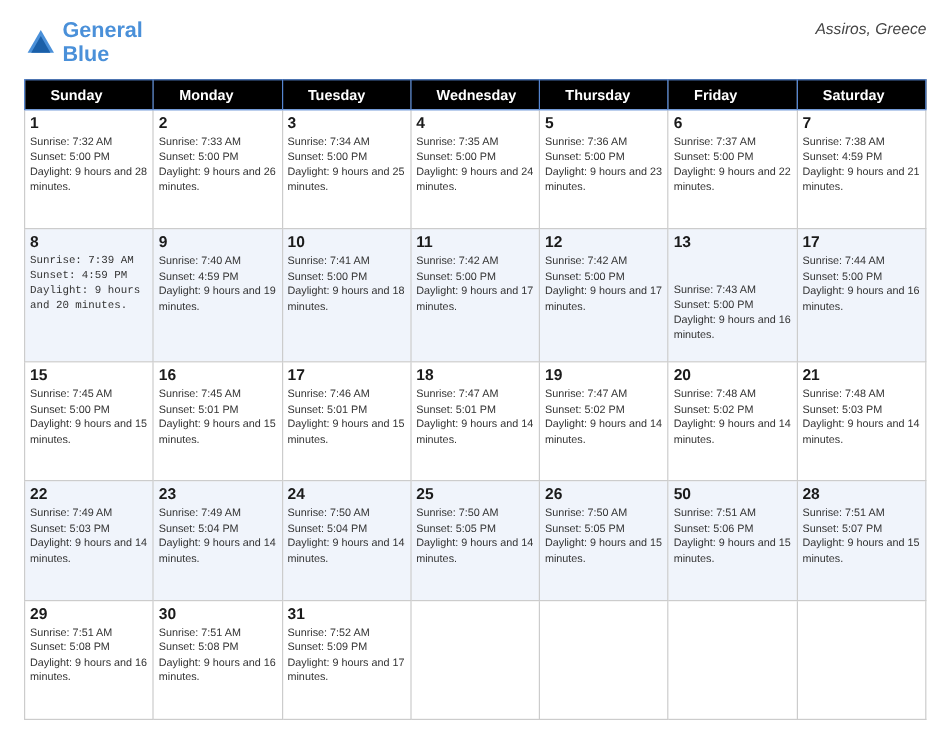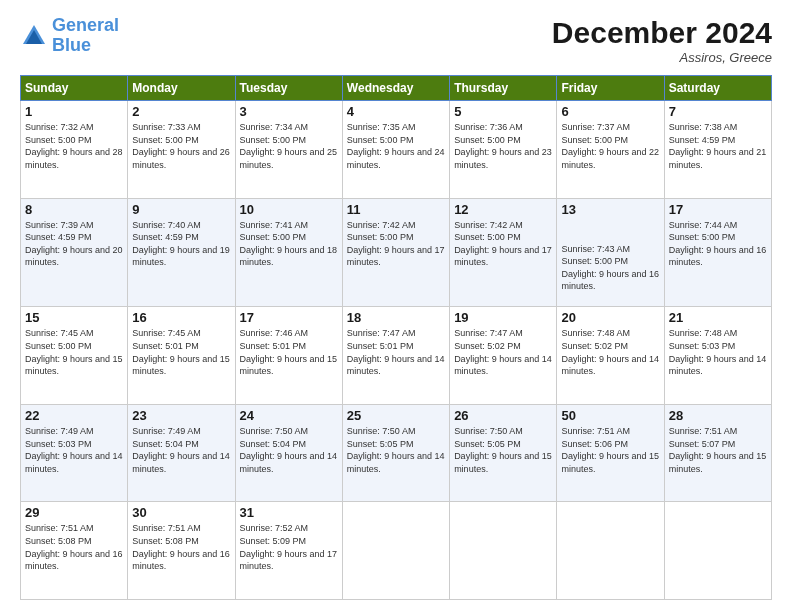--- a/index.html
+++ b/index.html
@@ -55,25 +55,25 @@
       font-style: italic;
     }
     .calendar {
       flex: 1;
       border: 1px solid #ccc;
       border-collapse: collapse;
       width: 100%;
       table-layout: fixed;
     }
     .calendar thead tr th {
-      background-color: #4d7c0f;
+      background-color: #000000;
       color: #fff;
       font-size: 12px;
       font-weight: bold;
-      padding: 5px 4px;
+      padding: 5px 21px;
       text-align: left;
       border: 1px solid #5585d0;
     }
     .calendar tbody tr td {
       vertical-align: top;
       border: 1px solid #ccc;
       padding: 3px 4px;
       font-size: 9.5px;
       color: #222;
       height: 88px;
@@ -113,21 +113,20 @@
       <svg class="logo-icon" viewBox="0 0 28 28">
         <polygon points="14,3 25,22 3,22" fill="#4a90d9"></polygon>
         <polygon points="14,8 22,22 6,22" fill="#1a5fa8"></polygon>
       </svg>
       <div class="logo-text">
         <span>General</span><br>
         <span style="color:#4a90d9">Blue</span>
       </div>
     </div>
     <div class="title-block">
-      <div class="month-title">December 2024</div>
       <div class="subtitle">Assiros, Greece</div>
     </div>
   </div>
 
   <table class="calendar">
     <thead>
       <tr>
       <th>Sunday</th>
           <th>Monday</th>
           <th>Tuesday</th>
@@ -178,21 +177,21 @@
           <td>
             <span class="day-number">7</span>
             <div class="cell-text" style="white-space: pre-line;">Sunrise: 7:38 AM
 Sunset: 4:59 PM
 Daylight: 9 hours and 21 minutes.</div>
           </td>
         </tr>
         <tr>
           <td>
             <span class="day-number">8</span>
-            <div class="cell-text" style="white-space: pre-line;">Sunrise: 7:39 AM
+            <div class="cell-text" style="white-space: pre-line; font-family: Liberation Mono, monospace;">Sunrise: 7:39 AM
 Sunset: 4:59 PM
 Daylight: 9 hours and 20 minutes.</div>
           </td>
           <td>
             <span class="day-number">9</span>
             <div class="cell-text" style="white-space: pre-line;">Sunrise: 7:40 AM
 Sunset: 4:59 PM
 Daylight: 9 hours and 19 minutes.</div>
           </td>
           <td>

